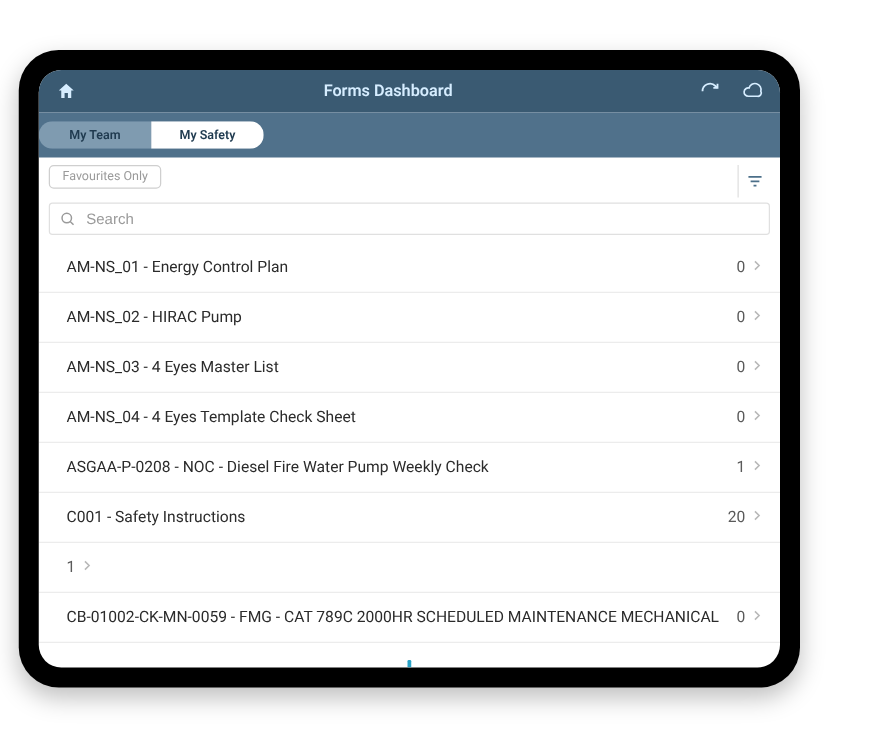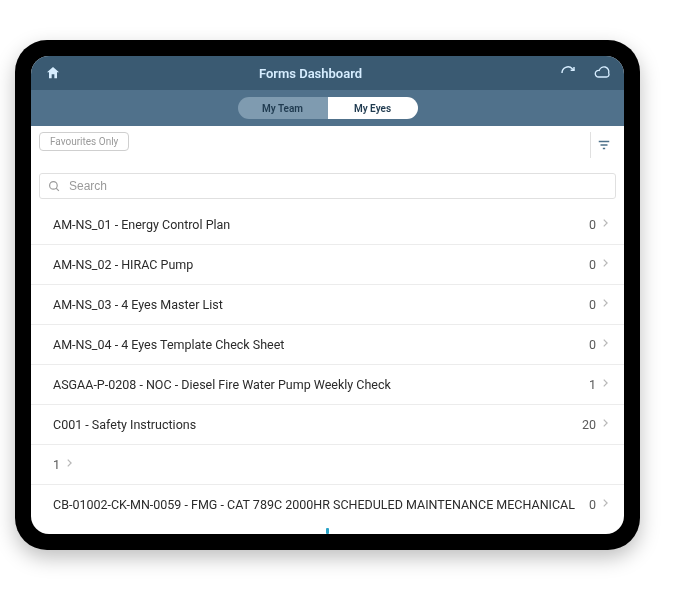--- a/index.html
+++ b/index.html
@@ -34,21 +34,20 @@
   }
   .top-header .title { flex: 1; text-align: center; color: #d6edff; }
   .icon-btn { width: 20px; height: 20px; display: inline-flex; align-items: center; justify-content: center; cursor: pointer; color: #d6edff; }
   .icon-btn + .icon-btn { margin-left: 14px; }
   .header-right { display: flex; align-items: center; }
   .seg-bar {
     background: #50718b;
     height: 36px;
     display: flex;
     align-items: center;
-    justify-content: center;
   }
   .segmented {
     display: flex;
     border-radius: 16px;
     overflow: hidden;
     height: 22px;
     font-size: 10px;
     font-weight: 600;
   }
   .segmented .seg {
@@ -84,21 +83,20 @@
     padding: 0 8px 6px 8px;
   }
   .search-field {
     display: flex; align-items: center;
     border: 1px solid #e0e0e0;
     border-radius: 3px;
     height: 26px;
     padding: 0 8px;
     color: #9a9a9a;
     font-size: 12px;
-    margin-top: 11px;
   }
   .search-field svg { margin-right: 8px; flex-shrink: 0; }
   .search-input {
     border: none; outline: none; flex: 1; font-size: 12px; color: #333; background: transparent;
   }
   .search-input::placeholder { color: #9a9a9a; }
   .list { flex: 1; overflow-y: auto; }
   .row {
     display: flex; align-items: center;
     padding: 0 14px 0 22px;
@@ -144,21 +142,21 @@
           <svg width="18" height="16" viewBox="0 0 24 24" fill="none" stroke="currentColor" stroke-width="2">
               <path d="M7 18a5 5 0 1 1 .9-9.9A6 6 0 0 1 22 12a4 4 0 0 1-4 6H7z"></path>
             </svg>
         </span>
       </span>
     </div>
 
     <div class="seg-bar">
       <div class="segmented">
         <div class="seg seg-inactive">My Team</div>
-        <div class="seg seg-active">My Eyes</div>
+        <div class="seg seg-active">My Safety</div>
       </div>
     </div>
 
     <div class="filters-row">
       <div class="chip">Favourites Only</div>
       <div class="spacer"></div>
       <div class="filter-icon">
         <svg width="14" height="14" viewBox="0 0 24 24" fill="none" stroke="currentColor" stroke-width="2.4">
             <line x1="3" y1="6" x2="21" y2="6"></line>
             <line x1="6" y1="12" x2="18" y2="12"></line>

